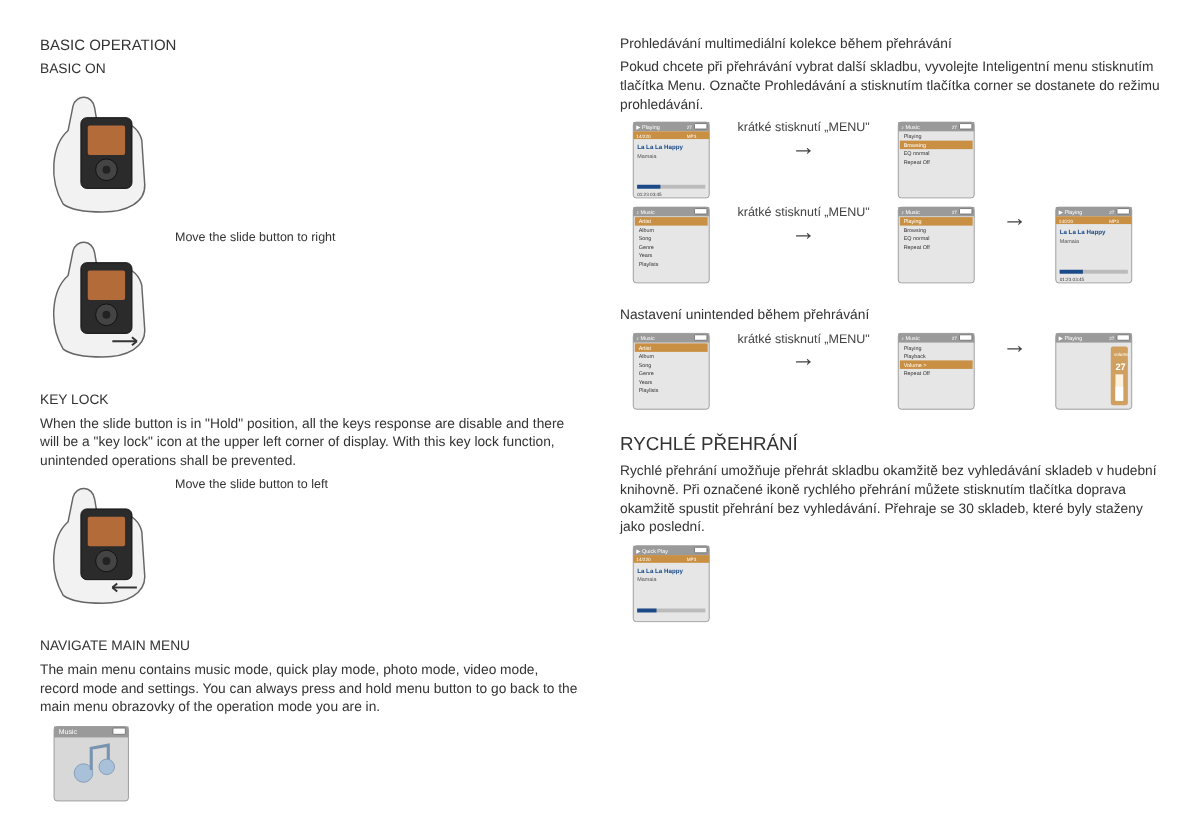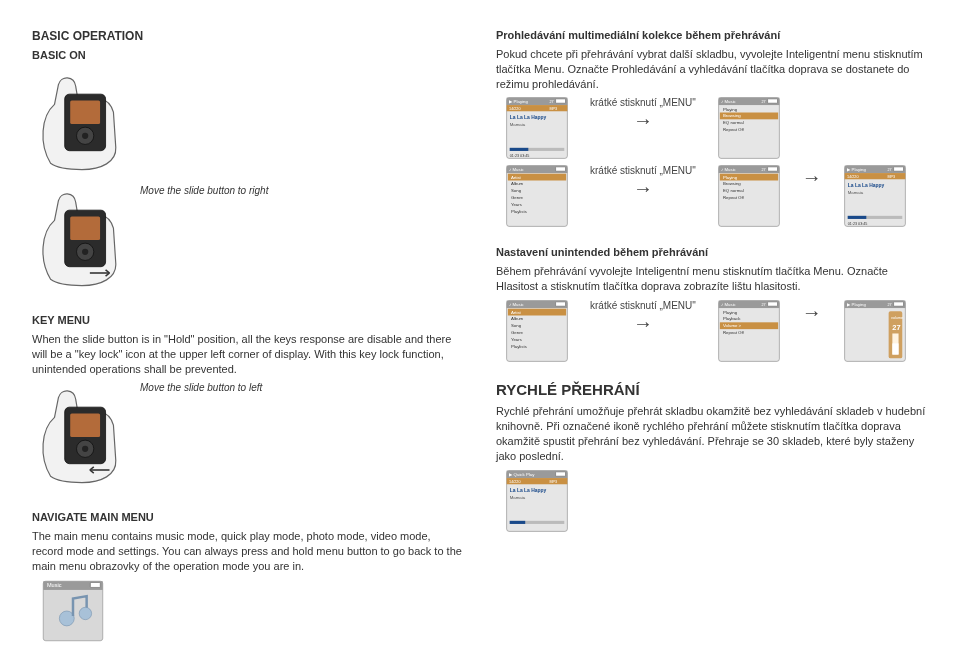--- a/index.html
+++ b/index.html
@@ -1,24 +1,24 @@
 <!DOCTYPE html>
 <html><head>
 <meta charset="utf-8">
 <style>
   body { margin: 0; padding: 24px 32px; font-family: Arial, Helvetica, sans-serif; font-size: 11px; color: #333; background: #fff; width: 960px; box-sizing: border-box; }
   .two-col { display: flex; gap: 32px; }
   .col { flex: 1 1 0; min-width: 0; }
-  .heading { font-weight: bold; font-size: 12px; }
+  .heading { font-weight: normal; font-size: 12px; }
   p { margin: 4px 0; line-height: 1.35; }
   .section { margin-bottom: 18px; }
   .img-row { display: flex; gap: 8px; align-items: flex-start; margin: 6px 0; flex-wrap: wrap; }
   .device-hand { width: 100px; height: 110px; }
   .device-hand svg, .mp3-screen svg, .menu-tile svg { width: 100%; height: 100%; display: block; }
-  .caption-col { display: flex; flex-direction: column; justify-content: flex-end; font-size: 10px; font-style: italic; }
+  .caption-col { display: flex; flex-direction: column; justify-content: flex-end; font-size: 10px; }
   .mp3-screen { width: 82px; height: 62px; }
   .arrow-col { display:flex; flex-direction:column; align-items:center; justify-content:center; font-size:10px; color:#444; padding:0 4px; }
   .arrow-col .arrow { font-size: 20px; line-height: 1; }
 </style>
 </head>
 <body>
 
 <svg width="0" height="0" style="position:absolute">
   <defs>
     <g id="hand-device">
@@ -53,21 +53,21 @@
               <path d="M95 112 l -5 -4 m 5 4 l -5 4" stroke="#333" stroke-width="2" fill="none"></path>
             </svg>
         </div>
         <div class="caption-col">
           <span>Move the slide button to right</span>
         </div>
       </div>
     </div>
 
     <div class="section">
-      <p class="heading" style="font-size:11px">KEY MENU</p>
+      <p class="heading" style="font-size:11px">KEY LOCK</p>
       <p>When the slide button is in "Hold" position, all the keys response are disable and there will be a "key lock" icon at the upper left corner of display. With this key lock function, unintended operations shall be prevented.</p>
       <div class="img-row">
         <div class="device-hand">
           <svg viewBox="0 0 120 140">
               <use href="#hand-device"></use>
               <path d="M95 112 L 70 112" stroke="#333" stroke-width="2"></path>
               <path d="M70 112 l 5 -4 m -5 4 l 5 4" stroke="#333" stroke-width="2" fill="none"></path>
             </svg>
         </div>
         <div class="caption-col">
@@ -93,21 +93,21 @@
         </div>
       </div>
     </div>
 
   </div>
 
   <div class="col">
 
     <div class="section">
       <p class="heading" style="font-size:11px">Prohledávání multimediální kolekce během přehrávání</p>
-      <p>Pokud chcete při přehrávání vybrat další skladbu, vyvolejte Inteligentní menu stisknutím tlačítka Menu. Označte Prohledávání a vyhledávání tlačítka doprava se dostanete do režimu prohledávání.</p>
+      <p>Pokud chcete při přehrávání vybrat další skladbu, vyvolejte Inteligentní menu stisknutím tlačítka Menu. Označte Prohledávání a stisknutím tlačítka corner se dostanete do režimu prohledávání.</p>
       <div class="img-row">
         <div class="mp3-screen">
             <svg viewBox="0 0 100 100">
     <rect x="1" y="1" width="98" height="98" rx="4" fill="#e6e6e6" stroke="#888"></rect>
     <rect x="1" y="1" width="98" height="12" fill="#9a9a9a"></rect>
     <text x="5" y="10" font-size="7" fill="#fff">▶ Playing</text>
     <rect x="80" y="3" width="16" height="7" rx="1" fill="#fff" stroke="#666"></rect>
     <text x="70" y="10" font-size="6" fill="#fff">27</text>
               <rect x="1" y="13" width="98" height="10" fill="#c99043"></rect>
        <text x="5" y="21" font-size="6" fill="#fff">14/220</text>
@@ -191,21 +191,20 @@
        <rect x="6" y="82" width="88" height="5" fill="#bbb"></rect>
               <rect x="6" y="82" width="30" height="5" fill="#1a4a8a"></rect>
        <text x="6" y="96" font-size="6" fill="#333">01:23   03:45</text>
   </svg>
           </div>
       </div>
     </div>
 
     <div class="section">
       <p class="heading" style="font-size:11px">Nastavení unintended během přehrávání</p>
-      <p>Během přehrávání vyvolejte Inteligentní menu stisknutím tlačítka Menu. Označte Hlasitost a stisknutím tlačítka doprava zobrazíte lištu hlasitosti.</p>
       <div class="img-row">
         <div class="mp3-screen">
             <svg viewBox="0 0 100 100">
     <rect x="1" y="1" width="98" height="98" rx="4" fill="#e6e6e6" stroke="#888"></rect>
     <rect x="1" y="1" width="98" height="12" fill="#9a9a9a"></rect>
     <text x="5" y="10" font-size="7" fill="#fff">♪ Music</text>
     <rect x="80" y="3" width="16" height="7" rx="1" fill="#fff" stroke="#666"></rect>
     <rect x="3" y="14" width="94" height="11" fill="#c99043"></rect>
               <text x="8" y="22" font-size="7" fill="#fff">Artist</text>
               <text x="8" y="33" font-size="7" fill="#333">Album</text>

